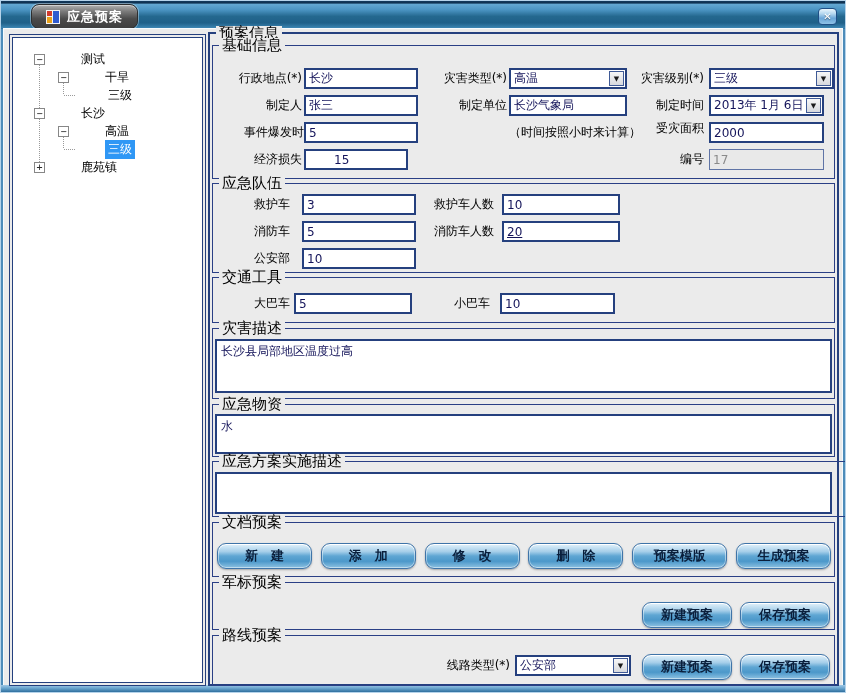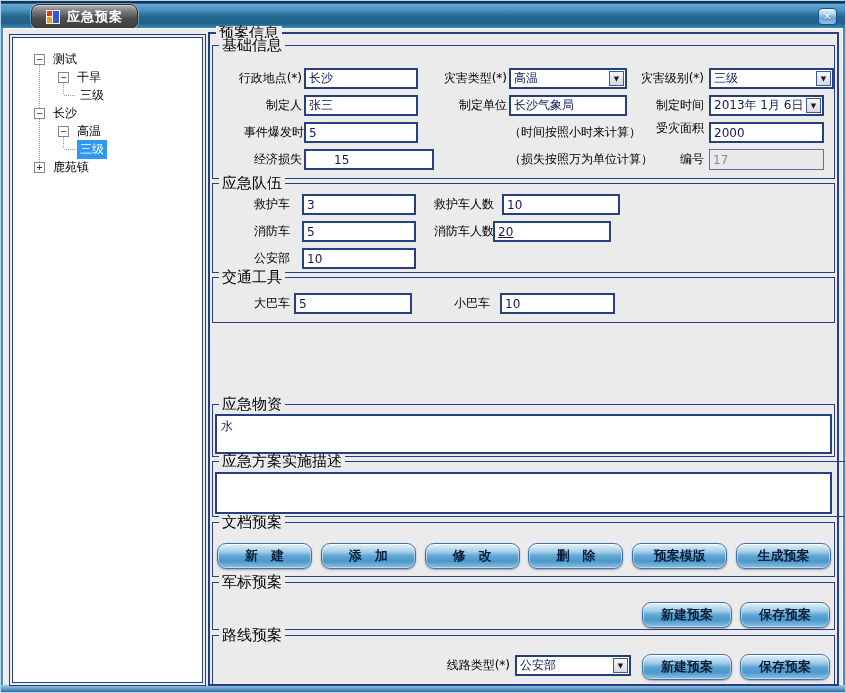--- a/index.html
+++ b/index.html
@@ -26,21 +26,21 @@
   .bottomedge{position:absolute;left:0;right:0;bottom:0;height:7px;
     background:linear-gradient(180deg,#9fc8e6 0%,#6ba6cf 45%,#2f6f9e 100%);}
 
   
   .tree-outer{position:absolute;left:8px;top:33px;width:197px;height:652px;border:1px solid #25407e;padding:2px;background:#ebebeb;}
   .tree{position:relative;width:100%;height:100%;border:1px solid #25407e;background:#fff;overflow:hidden;}
   .tnode{position:absolute;height:18px;display:flex;align-items:center;font-size:12px;color:#000;white-space:nowrap;}
   .tog{width:11px;height:11px;border:1px solid #878787;background:#fff;flex:none;margin-right:5px;
     font-family:"DejaVu Sans Mono",monospace;font-size:10px;line-height:9px;text-align:center;color:#2b2b2b;}
   .stub{width:11px;height:0;border-top:1px dotted #9a9a9a;margin-right:2px;flex:none;}
-  .tlabel{padding:1px 3px;}
+  .tlabel{padding:1px 3px;margin-left:28px;}
   .tlabel.sel{background:#2f97f5;color:#fff;}
   .vline{position:absolute;width:0;border-left:1px dotted #9a9a9a;}
 
   
   .form-panel{position:absolute;left:207px;top:31px;width:631px;height:654px;border:2px solid #25407e;background:#ebebeb;}
   .gbox{position:absolute;border:1px solid #2a3f85;}
   .gbox-label{position:absolute;top:-8px;left:6px;background:#ebebeb;padding:0 3px;font-size:15px;line-height:15px;color:#000;white-space:nowrap;}
   .lbl{position:absolute;font-size:12px;line-height:21px;height:21px;text-align:right;color:#000;white-space:nowrap;}
   .note{position:absolute;font-size:12px;line-height:21px;color:#000;white-space:nowrap;}
   .inp{position:absolute;height:21px;border:2px solid #25407e;background:#fff;color:#14145a;
@@ -148,48 +148,51 @@
         <span class="arrow">▼</span>
       </div>
 
       <span class="lbl" style="left:14px;top:76px;width:89px">事件爆发时间</span>
       <input class="inp" style="left: 91px; top: 76px; width: 114px;" value="5">
       <span class="note" style="left:296px;top:76px">（时间按照小时来计算）</span>
       <span class="lbl" style="left:406px;top:72px;width:85px">受灾面积</span>
       <input class="inp" style="left: 496px; top: 76px; width: 115px;" value="2000">
 
       <span class="lbl" style="left:0;top:103px;width:89px">经济损失</span>
-      <input class="inp" style="left: 91px; top: 103px; width: 130px; padding-left: 28px;" value="15">
-      <span class="note" style="left:296px;top:103px">（损失按照万为单位计算）</span>
+      <input class="inp" style="left: 91px; top: 103px; width: 104px; padding-left: 28px;" value="15">
       <span class="lbl" style="left:406px;top:103px;width:85px">编号</span>
       <input class="inp disabled" style="left: 496px; top: 103px; width: 115px;" disabled="" value="17">
     </div>
 
     <div class="gbox" style="left:2px;top:149px;width:623px;height:90px">
       <span class="gbox-label">应急队伍</span>
       <span class="lbl" style="left:0;top:10px;width:77px">救护车</span>
       <input class="inp" style="left: 89px; top: 10px; width: 114px;" value="3">
       <span class="lbl" style="left:180px;top:10px;width:101px">救护车人数</span>
       <input class="inp" style="left: 289px; top: 10px; width: 118px;" value="10">
       <span class="lbl" style="left:0;top:37px;width:77px">消防车</span>
       <input class="inp" style="left: 89px; top: 37px; width: 114px;" value="5">
       <span class="lbl" style="left:180px;top:37px;width:101px">消防车人数</span>
-      <input class="inp" style="left: 280px; top: 37px; width: 118px; text-decoration: underline;" value="20">
+      <input class="inp" style="left: 289px; top: 37px; width: 118px; text-decoration: underline;" value="20">
       <span class="lbl" style="left:0;top:64px;width:77px">公安部</span>
       <input class="inp" style="left: 89px; top: 64px; width: 114px;" value="10">
     </div>
 
     <div class="gbox" style="left:2px;top:243px;width:623px;height:46px">
       <span class="gbox-label">交通工具</span>
       <span class="lbl" style="left:0;top:15px;width:77px">大巴车</span>
       <input class="inp" style="left: 81px; top: 15px; width: 118px;" value="5">
       <span class="lbl" style="left:190px;top:15px;width:87px">小巴车</span>
       <input class="inp" style="left: 287px; top: 15px; width: 115px;" value="10">
     </div>
 
+    <div class="gbox" style="left:2px;top:294px;width:623px;height:71px">
+      <span class="gbox-label">灾害描述</span>
+      <textarea class="txa" style="left: 2px; top: 10px; width: 617px; height: 54px;">长沙县局部地区温度过高</textarea>
+    </div>
 
     <div class="gbox" style="left:2px;top:370px;width:623px;height:53px">
       <span class="gbox-label">应急物资</span>
       <textarea class="txa" style="left: 2px; top: 9px; width: 617px; height: 40px;">水</textarea>
     </div>
 
     <div class="gbox" style="left:2px;top:427px;width:747px;height:56px">
       <span class="gbox-label">应急方案实施描述</span>
       <textarea class="txa" style="left: 2px; top: 10px; width: 617px; height: 42px;"></textarea>
     </div>

